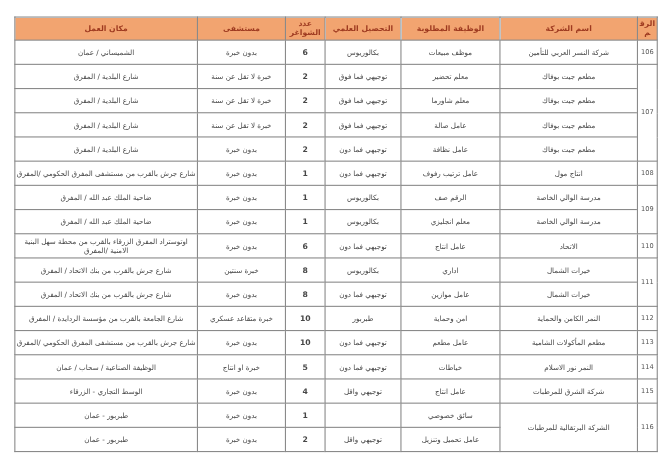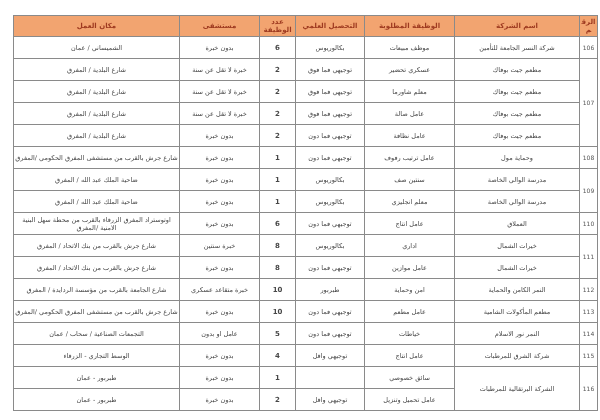--- a/index.html
+++ b/index.html
@@ -33,39 +33,39 @@
         <col class="w-vac">
         <col class="w-exp">
         <col class="w-loc">
     </colgroup>
     <thead>
       <tr>
         <th>الرقم</th>
         <th>اسم الشركة</th>
         <th>الوظيفة المطلوبة</th>
         <th>التحصيل العلمي</th>
-        <th>عدد الوظيفة</th>
+        <th>عدد الشواغر</th>
         <th>مستشفى</th>
         <th>مكان العمل</th>
       </tr>
     </thead>
     <tbody>
         <tr>
           <td class="c-num">106</td>
-          <td class="c-company">شركة النسر الجامعة للتأمين</td>
+          <td class="c-company">شركة النسر العربي للتأمين</td>
           <td class="c-job">موظف مبيعات</td>
           <td class="c-edu">بكالوريوس</td>
           <td class="c-vac">6</td>
           <td class="c-exp">بدون خبرة</td>
           <td class="c-loc">الشميساني / عمان</td>
         </tr>
         <tr>
           <td class="c-num" rowspan="4">107</td>
           <td class="c-company">مطعم جيت بوفاك</td>
-          <td class="c-job">عسكري تحضير</td>
+          <td class="c-job">معلم تحضير</td>
           <td class="c-edu">توجيهي فما فوق</td>
           <td class="c-vac">2</td>
           <td class="c-exp">خبرة لا تقل عن سنة</td>
           <td class="c-loc">شارع البلدية / المفرق</td>
         </tr>
         <tr>
           <td class="c-company">مطعم جيت بوفاك</td>
           <td class="c-job">معلم شاورما</td>
           <td class="c-edu">توجيهي فما فوق</td>
           <td class="c-vac">2</td>
@@ -83,47 +83,47 @@
         <tr>
           <td class="c-company">مطعم جيت بوفاك</td>
           <td class="c-job">عامل نظافة</td>
           <td class="c-edu">توجيهي فما دون</td>
           <td class="c-vac">2</td>
           <td class="c-exp">بدون خبرة</td>
           <td class="c-loc">شارع البلدية / المفرق</td>
         </tr>
         <tr>
           <td class="c-num">108</td>
-          <td class="c-company">وحماية مول</td>
+          <td class="c-company">انتاج مول</td>
           <td class="c-job">عامل ترتيب رفوف</td>
           <td class="c-edu">توجيهي فما دون</td>
           <td class="c-vac">1</td>
           <td class="c-exp">بدون خبرة</td>
           <td class="c-loc">شارع جرش بالقرب من مستشفى المفرق الحكومي /المفرق</td>
         </tr>
         <tr>
           <td class="c-num" rowspan="2">109</td>
           <td class="c-company">مدرسة الوالي الخاصة</td>
-          <td class="c-job">سنتين صف</td>
+          <td class="c-job">الرقم صف</td>
           <td class="c-edu">بكالوريوس</td>
           <td class="c-vac">1</td>
           <td class="c-exp">بدون خبرة</td>
           <td class="c-loc">ضاحية الملك عبد الله / المفرق</td>
         </tr>
         <tr>
           <td class="c-company">مدرسة الوالي الخاصة</td>
           <td class="c-job">معلم انجليزي</td>
           <td class="c-edu">بكالوريوس</td>
           <td class="c-vac">1</td>
           <td class="c-exp">بدون خبرة</td>
           <td class="c-loc">ضاحية الملك عبد الله / المفرق</td>
         </tr>
         <tr>
           <td class="c-num">110</td>
-          <td class="c-company">العملاق</td>
+          <td class="c-company">الاتحاد</td>
           <td class="c-job">عامل انتاج</td>
           <td class="c-edu">توجيهي فما دون</td>
           <td class="c-vac">6</td>
           <td class="c-exp">بدون خبرة</td>
           <td class="c-loc">اوتوستراد المفرق الزرقاء بالقرب من محطة سهل البنية الامنية /المفرق</td>
         </tr>
         <tr>
           <td class="c-num" rowspan="2">111</td>
           <td class="c-company">خيرات الشمال</td>
           <td class="c-job">اداري</td>
@@ -157,22 +157,22 @@
           <td class="c-vac">10</td>
           <td class="c-exp">بدون خبرة</td>
           <td class="c-loc">شارع جرش بالقرب من مستشفى المفرق الحكومي /المفرق</td>
         </tr>
         <tr>
           <td class="c-num">114</td>
           <td class="c-company">النمر نور الاسلام</td>
           <td class="c-job">خياطات</td>
           <td class="c-edu">توجيهي فما دون</td>
           <td class="c-vac">5</td>
-          <td class="c-exp">عامل او بدون</td>
-          <td class="c-loc">التجمعات الصناعية / سحاب / عمان</td>
+          <td class="c-exp">خبرة او انتاج</td>
+          <td class="c-loc">الوظيفة الصناعية / سحاب / عمان</td>
         </tr>
         <tr>
           <td class="c-num">115</td>
           <td class="c-company">شركة الشرق للمرطبات</td>
           <td class="c-job">عامل انتاج</td>
           <td class="c-edu">توجيهي واقل</td>
           <td class="c-vac">4</td>
           <td class="c-exp">بدون خبرة</td>
           <td class="c-loc">الوسط التجاري - الزرقاء</td>
         </tr>

